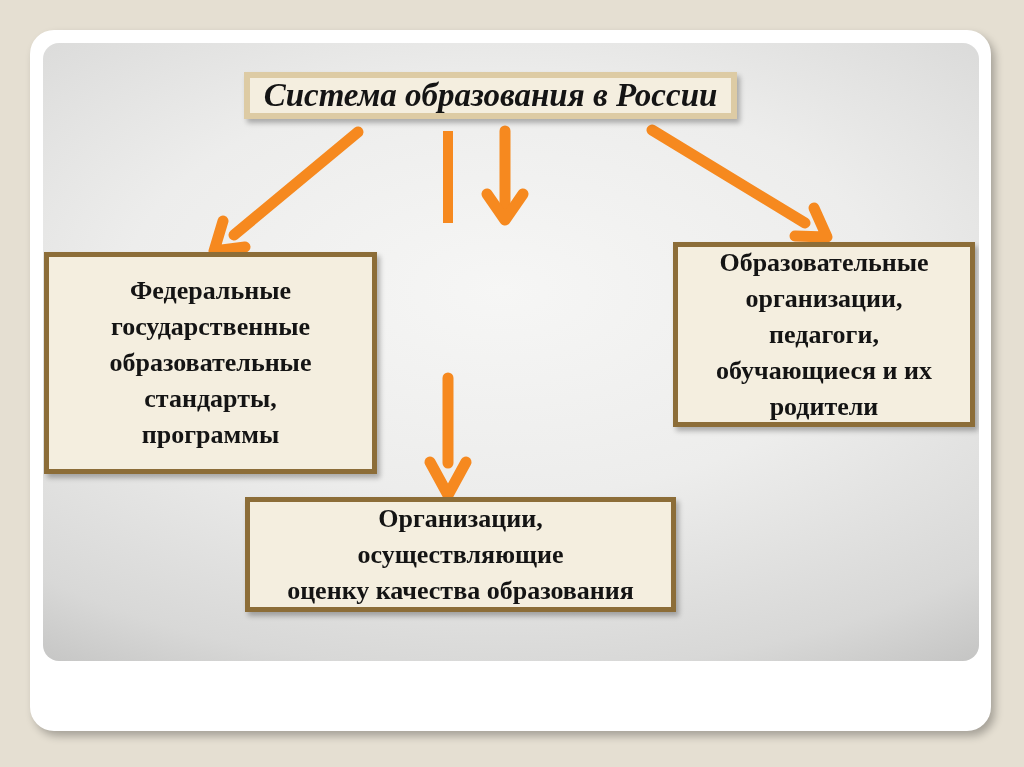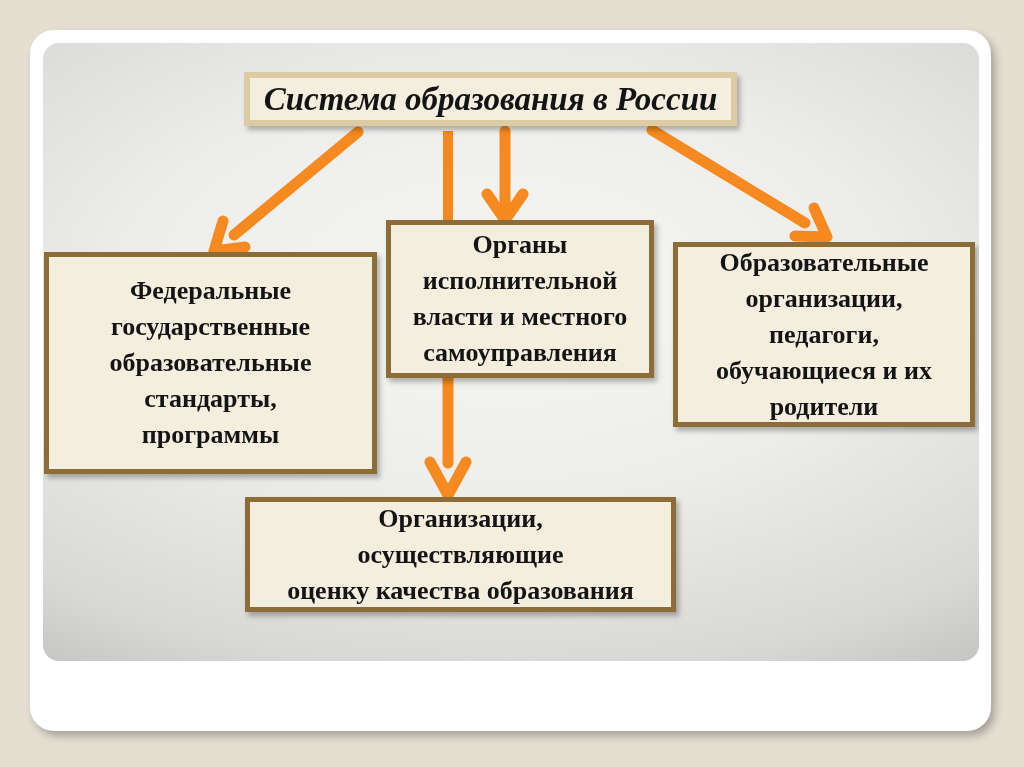--- a/index.html
+++ b/index.html
@@ -26,21 +26,21 @@
     position:absolute;
     display:flex;align-items:center;justify-content:center;
     text-align:center;
     color:#141414;
     font-weight:bold;
     box-sizing:border-box;
     box-shadow:3px 4px 5px rgba(0,0,0,0.28);
   }
   .box-text{white-space:pre-line;}
   .title-box{
-    left:201px;top:29px;width:493px;height:54px;
+    left:201px;top:29px;width:493px;height:47px;
     background:var(--box-fill,#f3edde);
     border:6px solid var(--title-border,#ddcba4);
     font-style:italic;
     font-size:33px;
     white-space:nowrap;
   }
   .node-box{
     background:var(--box-fill,#f5efe0);
     border:5px solid var(--node-border,#8c6d38);
     font-size:26px;
@@ -89,26 +89,20 @@
     </div>
 
     <div class="box node-box box-federal">
       <span class="box-text">Федеральные
 государственные
 образовательные
 стандарты,
 программы</span>
     </div>
 
-    <div class="box node-box box-executive">
-      <span class="box-text">Органы
-исполнительной
-власти и местного
-самоуправления</span>
-    </div>
 
     <div class="box node-box box-organizations">
       <span class="box-text">Образовательные
 организации,
 педагоги,
 обучающиеся и их
 родители</span>
     </div>
 
     <div class="box node-box box-quality">

